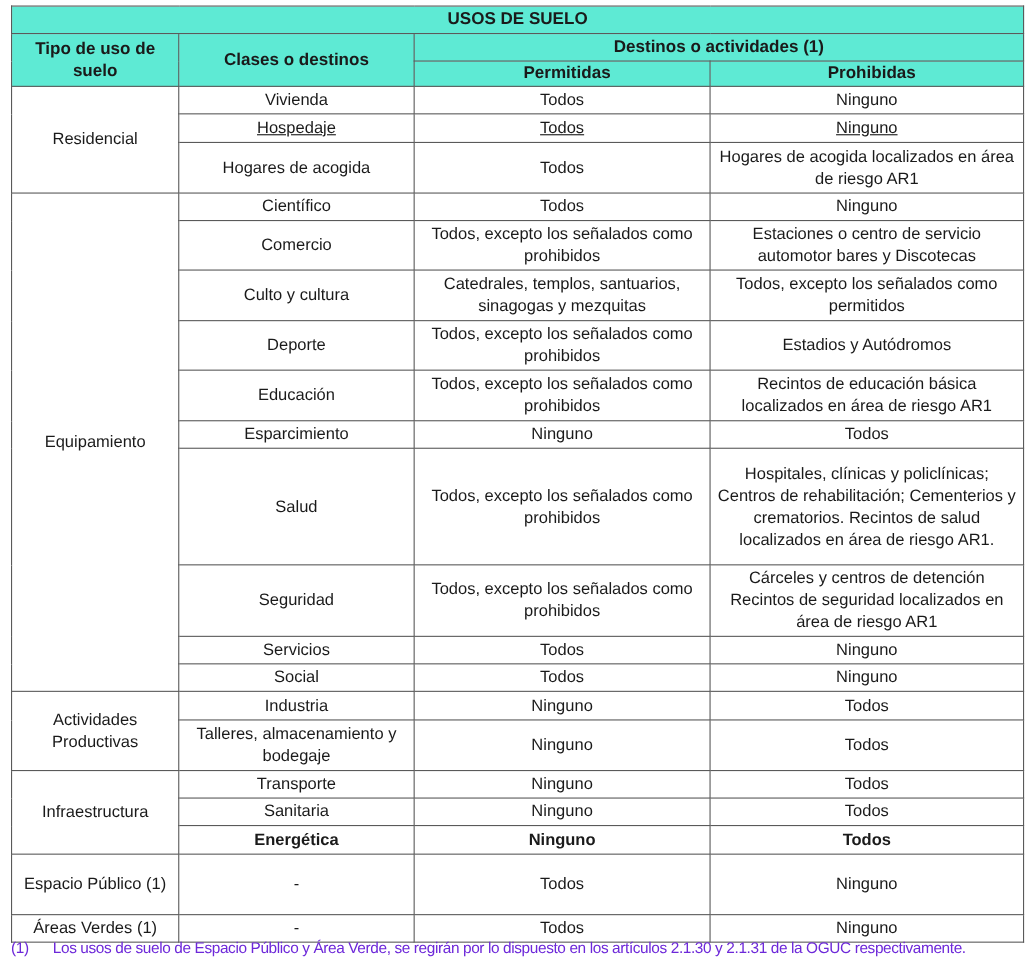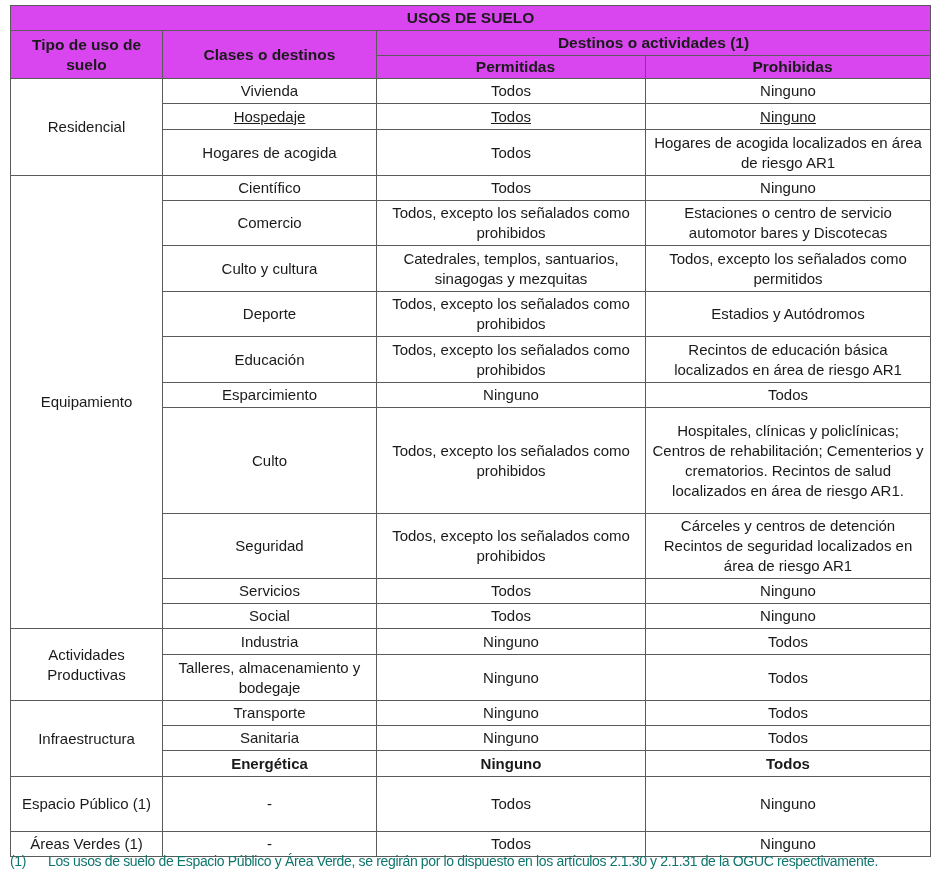--- a/index.html
+++ b/index.html
@@ -2,27 +2,27 @@
 <html><head>
 <meta charset="utf-8">
 <style>
   html, body { margin: 0; padding: 0; background: #ffffff; }
   body { width: 940px; height: 882px; position: relative; overflow: hidden;
          font-family: "Liberation Sans", sans-serif; color: #1a1a1a; }
   table.uso { position: absolute; left: 10px; top: 5px; width: 920px;
               border-collapse: collapse; table-layout: fixed; font-size: 15px; }
   table.uso td, table.uso th { border: 1.5px solid #5a5a5a; text-align: center;
               vertical-align: middle; padding: 0 4px; line-height: 20px; }
-  table.uso th { background: #d946ef; font-weight: bold; font-size: 15.5px; }
+  table.uso th { background: #5eead4; font-weight: bold; font-size: 15.5px; }
   .c1 { width: 152px; } .c2 { width: 214px; } .c3 { width: 269px; } .c4 { width: 285px; }
   tr.h1 th { height: 24px; }
   tr.h2 th { height: 24px; }
   tr.h3 th { height: 22px; padding-left: 13px; }
   .footnote { position: absolute; left: 10px; top: 853px; font-size: 14px;
-              letter-spacing: -0.35px; color: #0f766e; white-space: nowrap; }
+              letter-spacing: -0.35px; color: #6d28d9; white-space: nowrap; }
   .footnote .fn-mark { display: inline-block; width: 38px; }
 </style>
 </head>
 <body>
 
 <table class="uso">
   <colgroup>
     <col class="c1">
       <col class="c2">
       <col class="c3">
@@ -84,21 +84,21 @@
         <td>Educación</td>
         <td>Todos, excepto los señalados como prohibidos</td>
         <td>Recintos de educación básica localizados en área de riesgo AR1</td>
       </tr>
       <tr style="height: 25px;">
         <td>Esparcimiento</td>
         <td>Ninguno</td>
         <td>Todos</td>
       </tr>
       <tr style="height: 106px;">
-        <td>Culto</td>
+        <td>Salud</td>
         <td>Todos, excepto los señalados como prohibidos</td>
         <td>Hospitales, clínicas y policlínicas; Centros de rehabilitación; Cementerios y crematorios. Recintos de salud localizados en área de riesgo AR1.</td>
       </tr>
       <tr style="height: 65px;">
         <td>Seguridad</td>
         <td>Todos, excepto los señalados como prohibidos</td>
         <td>Cárceles y centros de detención Recintos de seguridad localizados en área de riesgo AR1</td>
       </tr>
       <tr style="height: 25px;">
         <td>Servicios</td>

